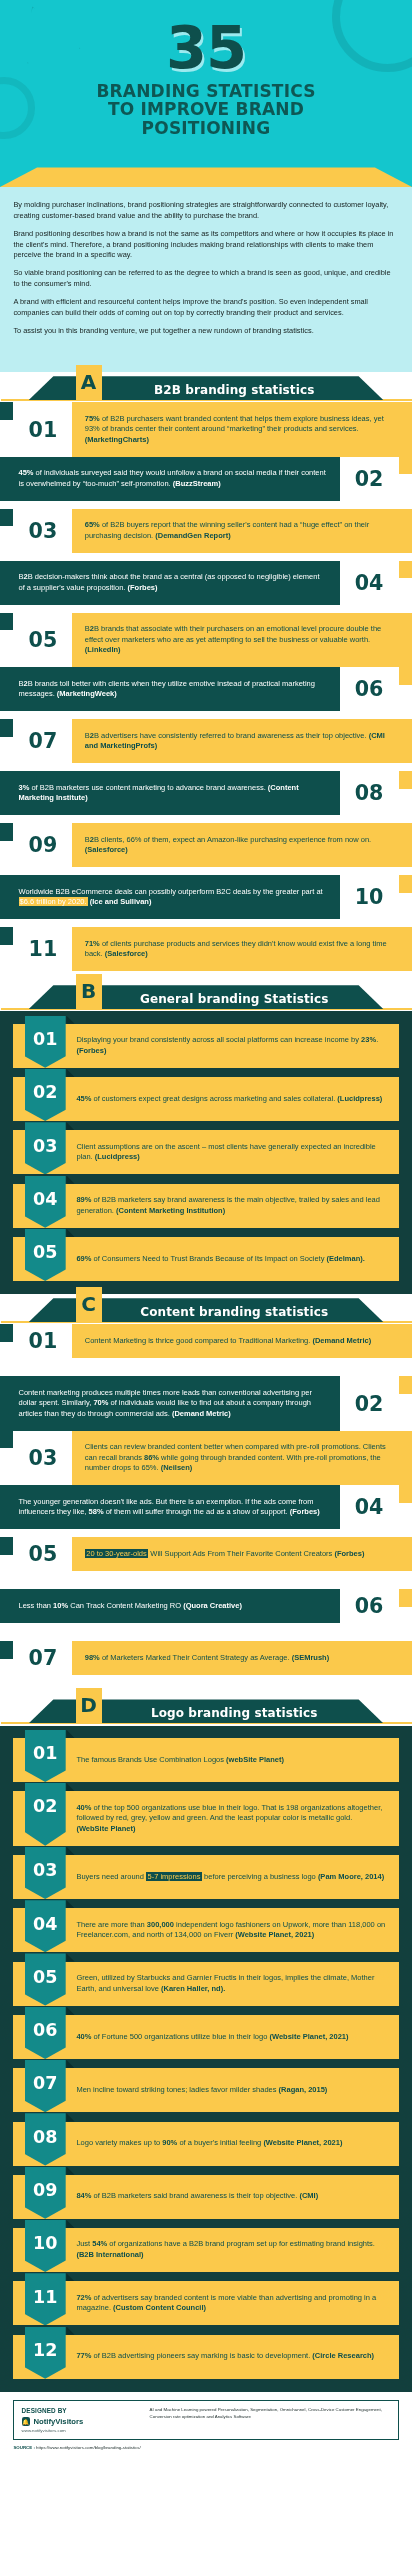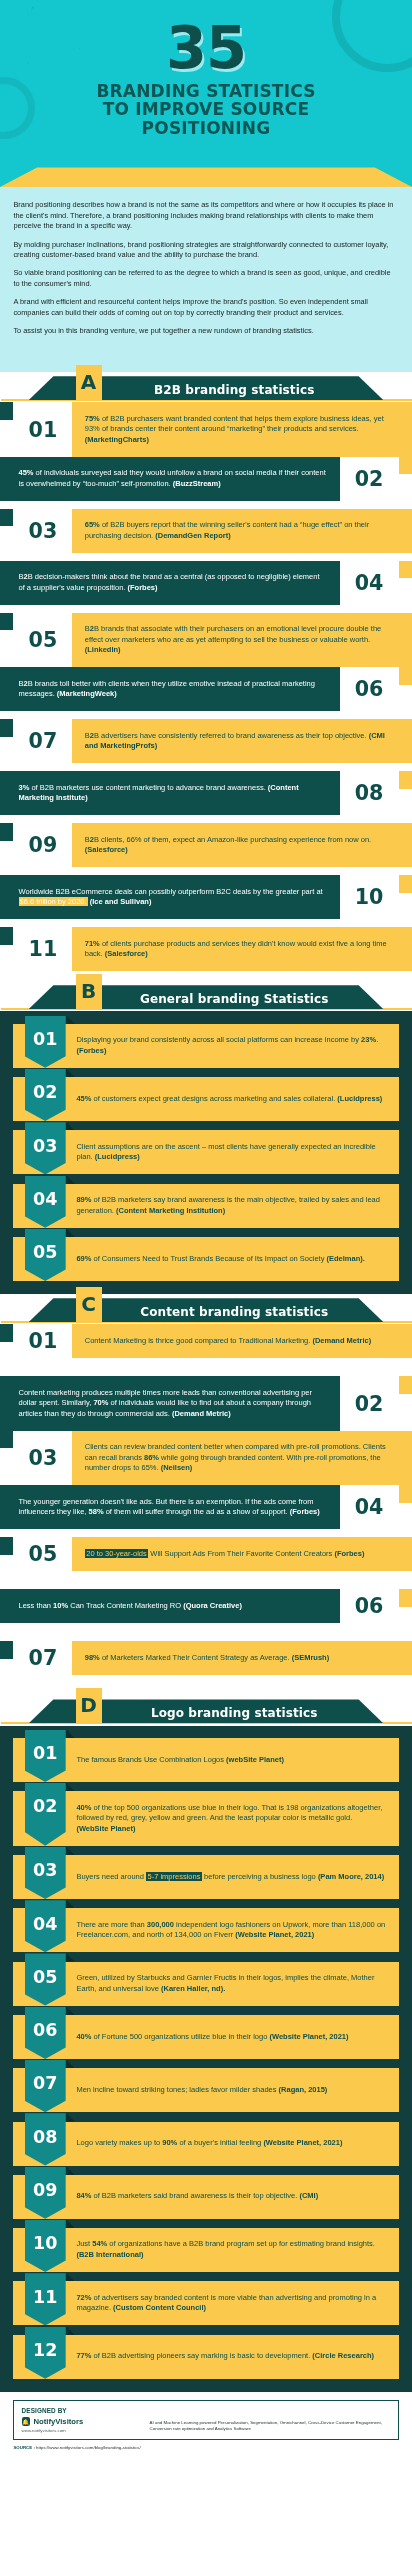--- a/index.html
+++ b/index.html
@@ -202,21 +202,21 @@
     margin-left:0;
     padding:11.3px 12.4px 11.3px 63px;
     display:flex;align-items:center;
     color:var(--dark);
     font-size:7.5px;line-height:1.42;
     min-height:44px;
   }
 
   
   .footer{background:#fff;padding:8.2px 13.4px 11.3px 13.4px;}
-  .fbox{border:1px solid var(--dark);display:flex;align-items:flex-end;padding:6.2px 7.2px;gap:7px;}
+  .fbox{border:1px solid var(--dark);display:flex;align-items:flex-start;padding:6.2px 7.2px;gap:7px;}
   .fleft{flex:0 0 121px;}
   .fleft .dby{font-size:6.4px;font-weight:700;color:var(--dark);letter-spacing:0.1px;}
   .fleft .brand{display:flex;align-items:center;gap:3.1px;margin-top:2.6px;}
   .fleft .brand .bell{
     width:8.8px;height:8.8px;border-radius:2.1px;background:var(--dark);
     display:flex;align-items:center;justify-content:center;color:var(--yellow);font-size:5.7px;
   }
   .fleft .brand .bname{font-size:7.7px;font-weight:700;color:var(--dark);}
   .fleft .url{font-size:4.4px;color:#4b6261;margin-top:1.5px;}
   .fright{flex:1;font-size:4.4px;line-height:1.45;color:#243331;}
@@ -228,29 +228,29 @@
 
 <div class="page">
 
   <div class="hero">
     <div class="deco-tri"></div>
     <div class="deco-ring"></div>
     <div class="deco-ring2"></div>
     <div class="hero-num">35</div>
     <div class="hero-title">
       <div>BRANDING STATISTICS</div>
-      <div>TO IMPROVE SOURCE</div>
+      <div>TO IMPROVE BRAND</div>
       <div>POSITIONING</div>
     </div>
     <div class="hero-trap"></div>
   </div>
 
   <div class="intro">
+    <p>By molding purchaser inclinations, brand positioning strategies are straightforwardly connected to customer loyalty, creating customer-based brand value and the ability to purchase the brand.</p>
     <p>Brand positioning describes how a brand is not the same as its competitors and where or how it occupies its place in the client's mind. Therefore, a brand positioning includes making brand relationships with clients to make them perceive the brand in a specific way.</p>
-    <p>By molding purchaser inclinations, brand positioning strategies are straightforwardly connected to customer loyalty, creating customer-based brand value and the ability to purchase the brand.</p>
     <p>So viable brand positioning can be referred to as the degree to which a brand is seen as good, unique, and credible to the consumer's mind.</p>
     <p>A brand with efficient and resourceful content helps improve the brand's position. So even independent small companies can build their odds of coming out on top by correctly branding their product and services.</p>
     <p>To assist you in this branding venture, we put together a new rundown of branding statistics.</p>
   </div>
 
   <div id="sections-root">
       <div class="section-head">
         <div class="sh-wrap">
           <div class="sh-rule"></div>
           <div class="sh-trap"></div>

